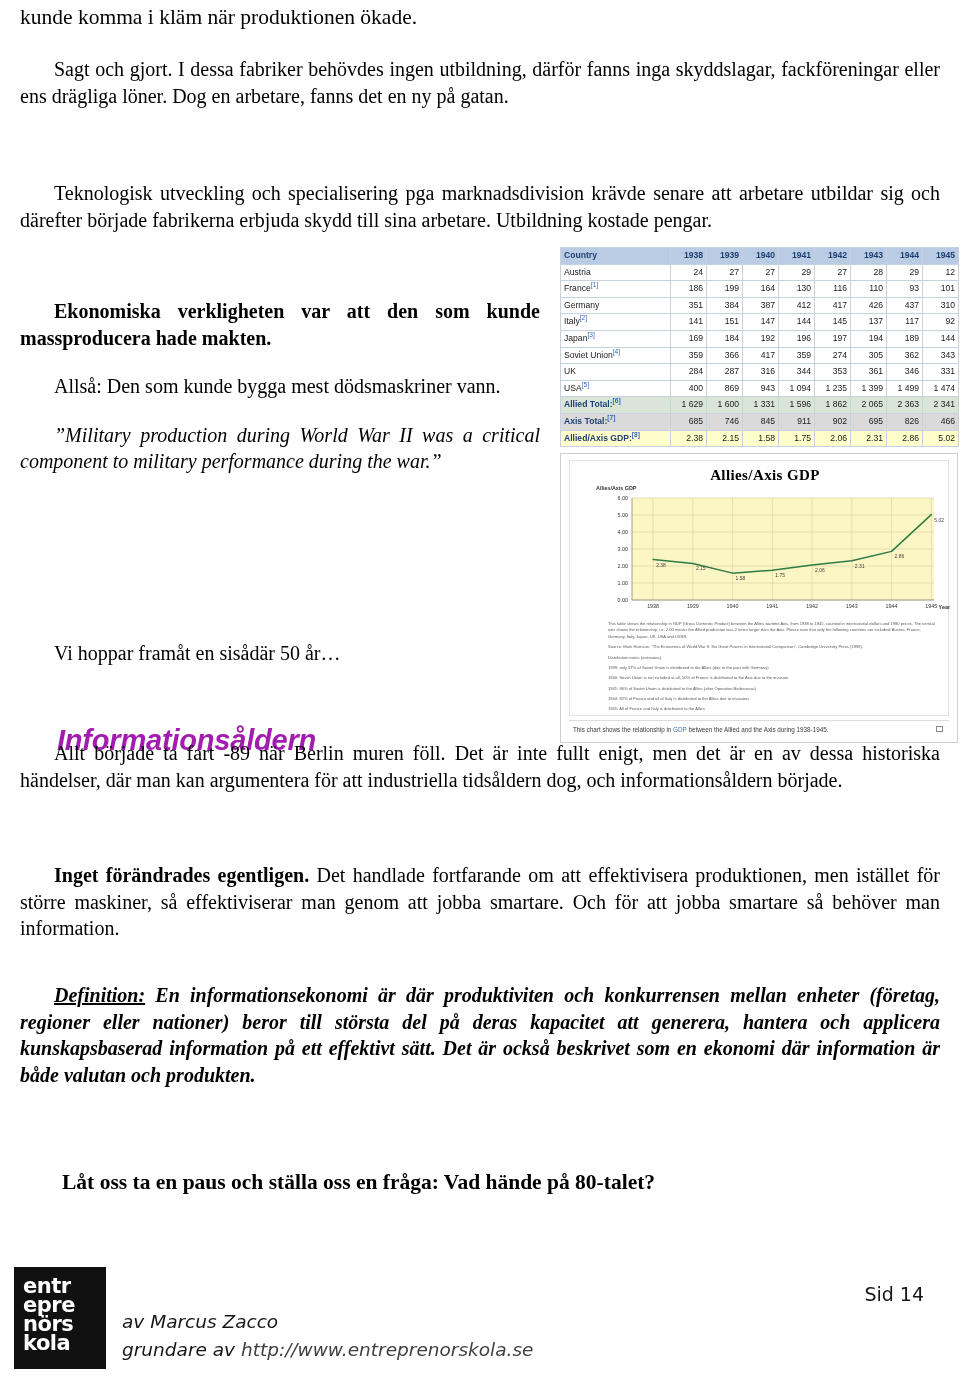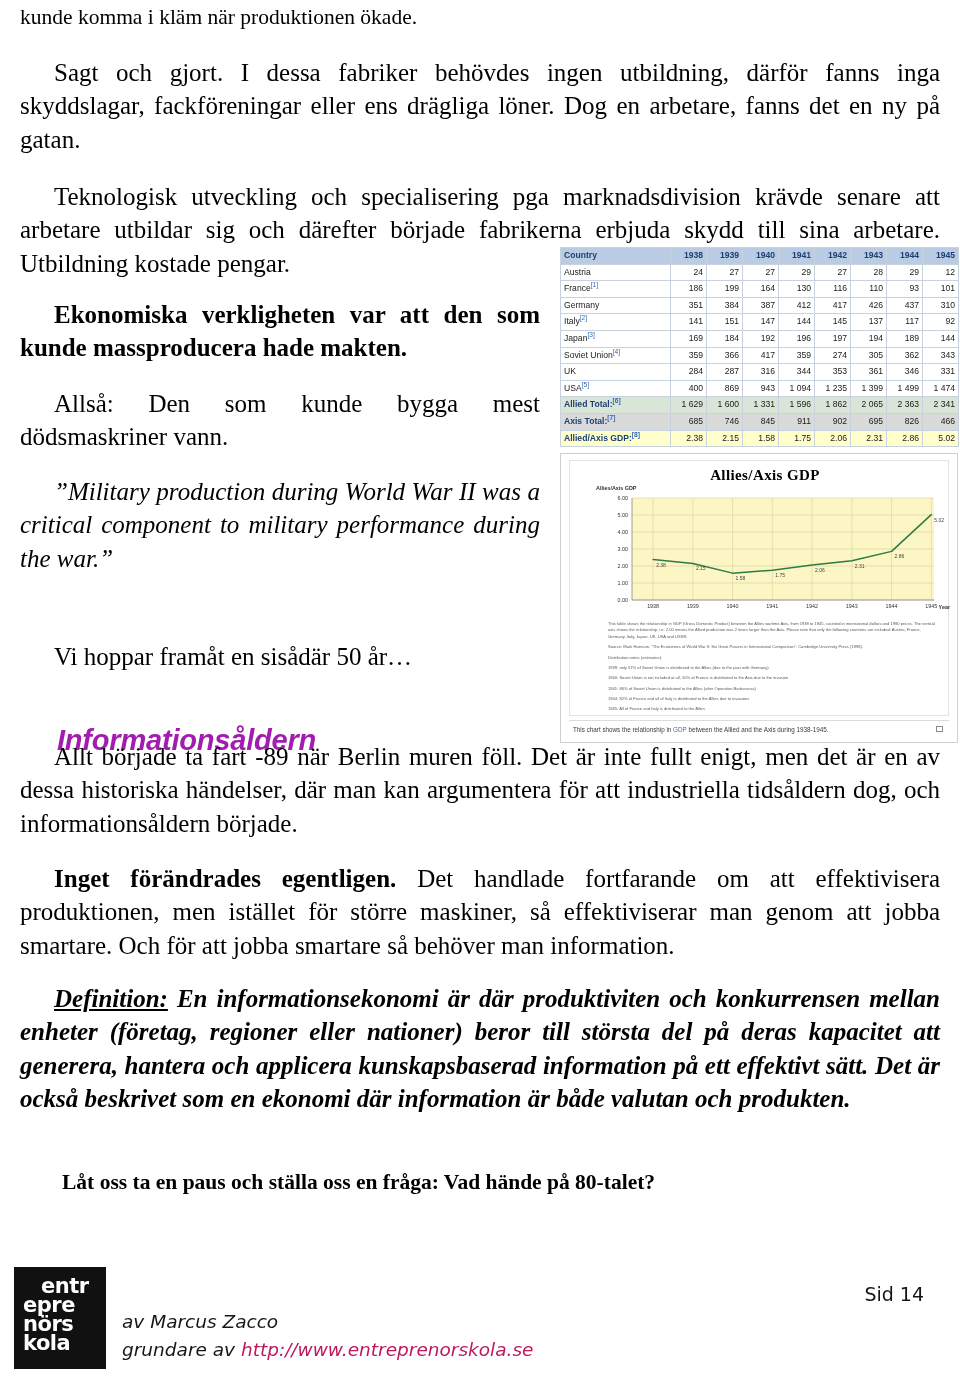--- a/index.html
+++ b/index.html
@@ -20,21 +20,21 @@
   .page {
     position: relative;
     width: 920px;
     height: 1377px;
     box-sizing: border-box;
     padding: 0 20px;
   }
 
   
   .body-text {
-    font-size: 25px;
+    font-size: 20px;
     line-height: 1.33;
     text-align: justify;
     margin: 0;
   }
   .indent { text-indent: 34px; }
 
   .bold { font-weight: bold; }
   .ital { font-style: italic; }
   .uline { text-decoration: underline; }
 
@@ -272,36 +272,36 @@
     background: #111111;
   }
   #logo .lg {
     position: absolute;
     color: #ffffff;
     font-family: "DejaVu Sans", "Liberation Sans", sans-serif;
     font-weight: bold;
     letter-spacing: -0.5px;
     line-height: 1;
   }
-  #lg1 { left: 9px;  top: 9px;  font-size: 21px; margin-left: 18px; }
+  #lg1 { left: 9px;  top: 9px;  font-size: 21px; }
   #lg2 { left: 9px;  top: 28px; font-size: 21px; }
   #lg3 { left: 9px;  top: 47px; font-size: 21px; }
   #lg4 { left: 9px;  top: 66px; font-size: 21px; }
 
   #footer-text {
     position: absolute;
     left: 122px;
     top: 46px;
     font-family: "DejaVu Sans", "Liberation Sans", sans-serif;
     font-style: italic;
     font-size: 18.5px;
     line-height: 1.52;
     color: #161616;
   }
-  #footer-text .link { color: #be185d; margin-top: 36px; }
+  #footer-text .link { color: #404040; margin-top: 36px; }
 
   #page-num {
     position: absolute;
     right: 36px;
     top: 21px;
     font-family: "DejaVu Sans", "Liberation Sans", sans-serif;
     font-size: 19px;
     color: #161616;
   }
 </style>

